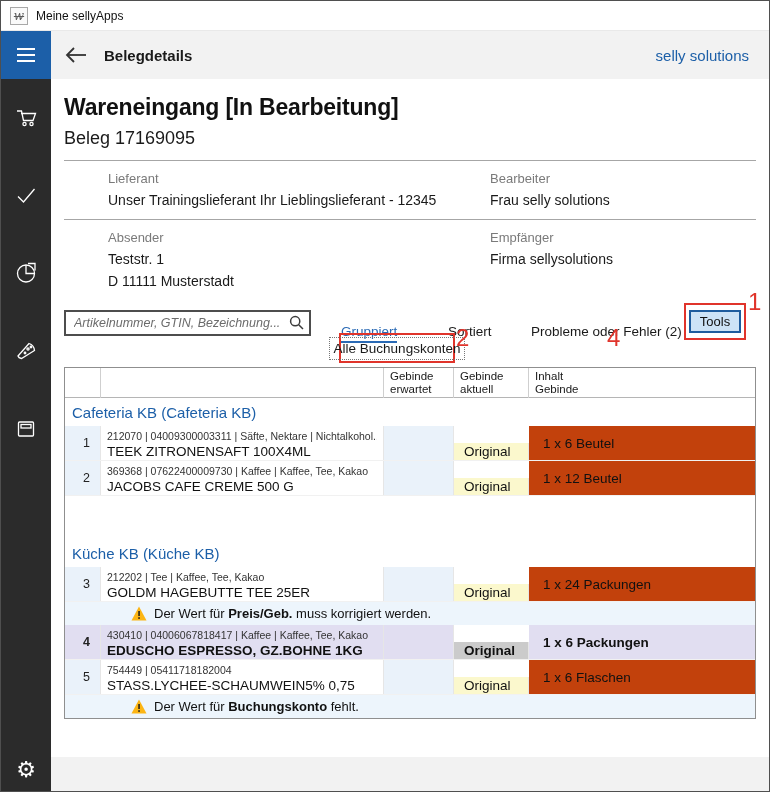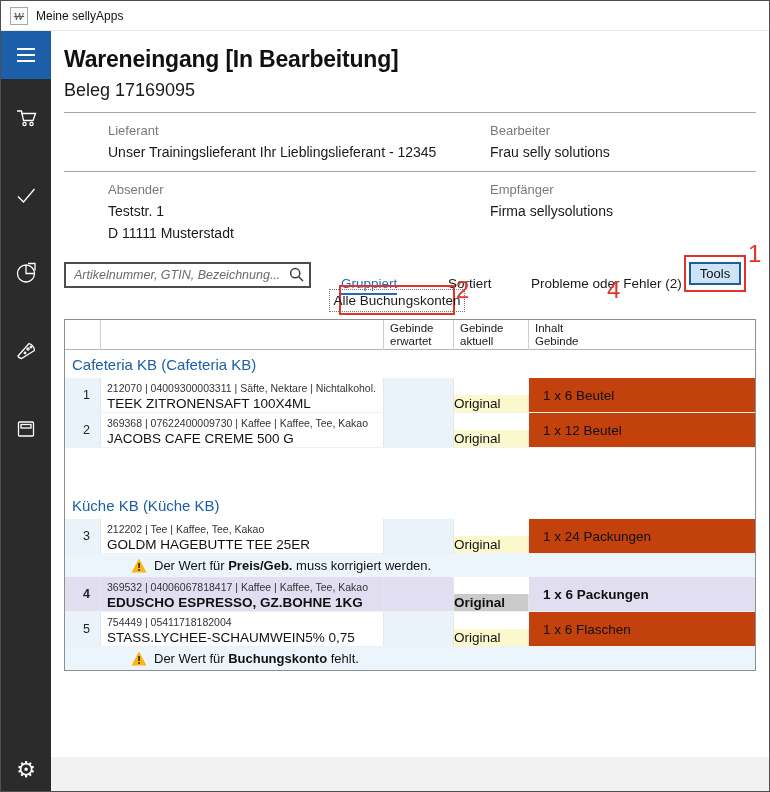--- a/index.html
+++ b/index.html
@@ -83,21 +83,21 @@
   .t-row > div:last-child{border-right:none;}
   .t-head > div{border-right:1px solid #cfcfcf;font-size:11.5px;line-height:13px;color:#1a1a1a;padding:2px 0 2px 6px;}
   .t-head{border-bottom:1px solid #b5b5b5;height:30px;}
   .group-hdr{padding:6px 7px 5px 7px;font-size:15px;color:var(--accent);}
   .d-row{height:35px;cursor:pointer;border-bottom:1px solid #f1f1f1;}
   .cell-num{background:var(--row-blue);display:flex;align-items:center;justify-content:flex-end;padding-right:10px;font-size:12.5px;color:#222;}
   .cell-desc{background:#fff;padding:4px 6px 0 6px;overflow:hidden;}
   .meta{font-size:10.5px;color:#333;white-space:nowrap;overflow:hidden;}
   .iname{font-size:13.5px;color:#111;margin-top:2px;white-space:nowrap;overflow:hidden;}
   .cell-erw{background:var(--row-blue);}
-  .cell-akt{background:var(--cell-yellow);display:flex;align-items:center;font-size:13.5px;color:#111;cursor:pointer;margin-top:17px;}
+  .cell-akt{background:var(--cell-yellow);display:flex;align-items:center;padding-left:10px;font-size:13.5px;color:#111;cursor:pointer;margin-top:17px;}
   .cell-inh{background:#c2410c;display:flex;align-items:center;padding-left:14px;font-size:13.5px;color:#111;}
   .d-row.selected .cell-num,.d-row.selected .cell-desc,.d-row.selected .cell-erw,.d-row.selected .cell-inh{background:var(--row-selected);}
   .d-row.selected .cell-akt{background:var(--cell-selected-gray);font-weight:700;}
   .d-row.selected .iname,.d-row.selected .cell-inh,.d-row.selected .cell-num{font-weight:700;}
   .w-row{grid-template-columns:36px 1fr;height:23px;}
   .w-row > div{background:var(--warn-blue);border-right:none;}
   .w-msg{display:flex;align-items:center;gap:7px;padding-left:30px;font-size:13px;color:#111;}
   .w-bold{font-weight:700;}
   .gap-row{height:43px;background:#fff;}
 
@@ -154,20 +154,30 @@
           <svg width="26" height="26" viewBox="0 0 26 26">
               <rect x="5.5" y="6" width="15" height="14" rx="1"></rect>
               <rect x="8" y="8.5" width="10" height="3.5"></rect>
             </svg>
         </div>
       </div>
       <div class="side-settings">⚙</div>
     </div>
 
     <div class="main">
+      <div class="appbar">
+        <button class="back-btn">
+          <svg width="24" height="20" viewBox="0 0 24 20" fill="none" stroke="#333" stroke-width="1.8">
+              <path d="M22 10 H3"></path>
+              <path d="M10 3 L3 10 L10 17"></path>
+            </svg>
+        </button>
+        <div class="appbar-title">Belegdetails</div>
+        <div class="brand">selly solutions</div>
+      </div>
 
       <div class="content">
         <div class="h1">Wareneingang [In Bearbeitung]</div>
         <div class="beleg">Beleg 17169095</div>
         <hr class="hr">
 
         <div class="fields">
           <div>
             <div class="f-label">Lieferant</div>
             <div class="f-value">Unser Trainingslieferant Ihr Lieblingslieferant - 12345</div>
@@ -274,21 +284,21 @@
                   <rect x="7.3" y="5" width="1.5" height="5" fill="#1a1a1a"></rect>
                   <rect x="7.3" y="11.2" width="1.5" height="1.7" fill="#1a1a1a"></rect>
                 </svg>
               <span><span>Der Wert für </span><span class="w-bold">Preis/Geb.</span><span> muss korrigiert werden.</span></span>
             </div>
           </div>
 
           <div class="t-row d-row selected">
             <div class="cell-num">4</div>
             <div class="cell-desc">
-              <div class="meta">369532 | 04006067818417 | Kaffee | Kaffee, Tee, Kakao</div>
+              <div class="meta">430410 | 04006067818417 | Kaffee | Kaffee, Tee, Kakao</div>
               <div class="iname">EDUSCHO ESPRESSO, GZ.BOHNE 1KG</div>
             </div>
             <div class="cell-erw"></div>
             <div class="cell-akt">Original</div>
             <div class="cell-inh">1 x 6 Packungen</div>
           </div>
 
           <div class="t-row d-row">
             <div class="cell-num">5</div>
             <div class="cell-desc">

